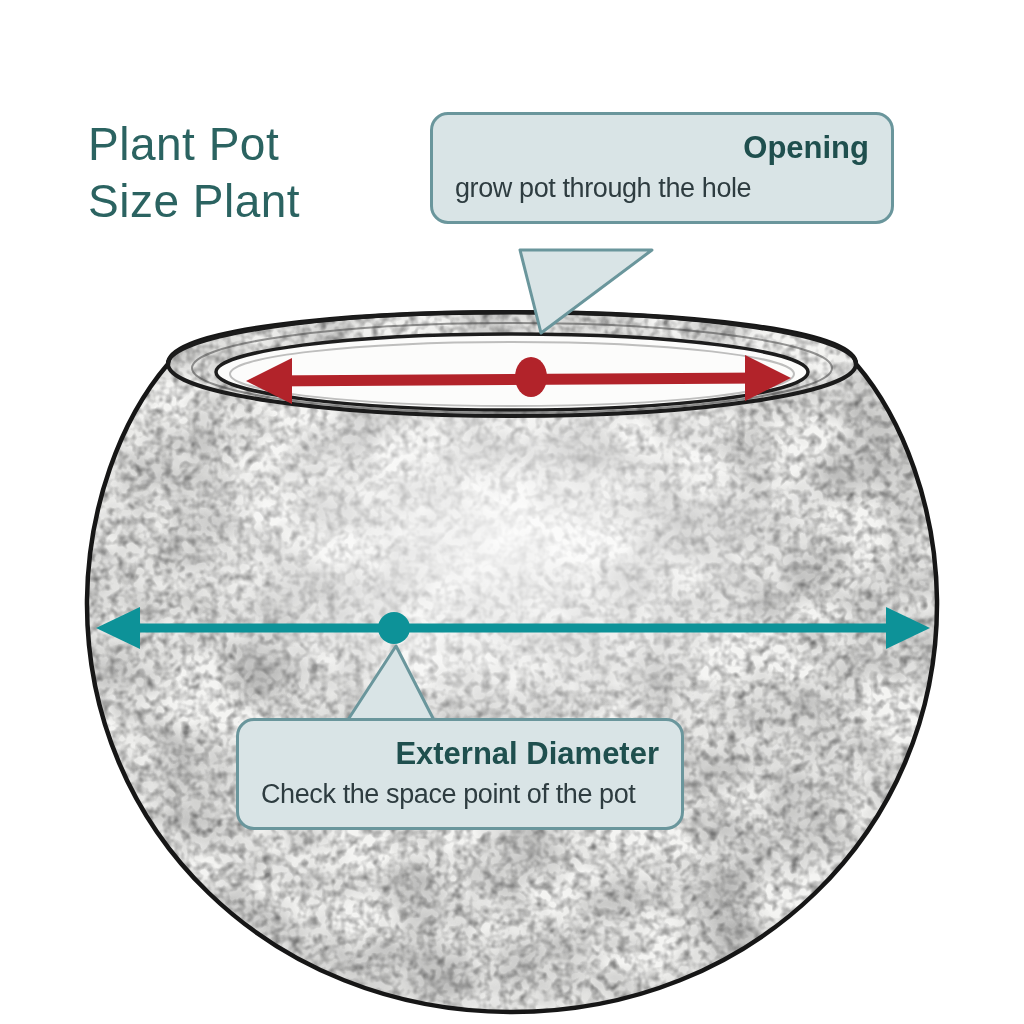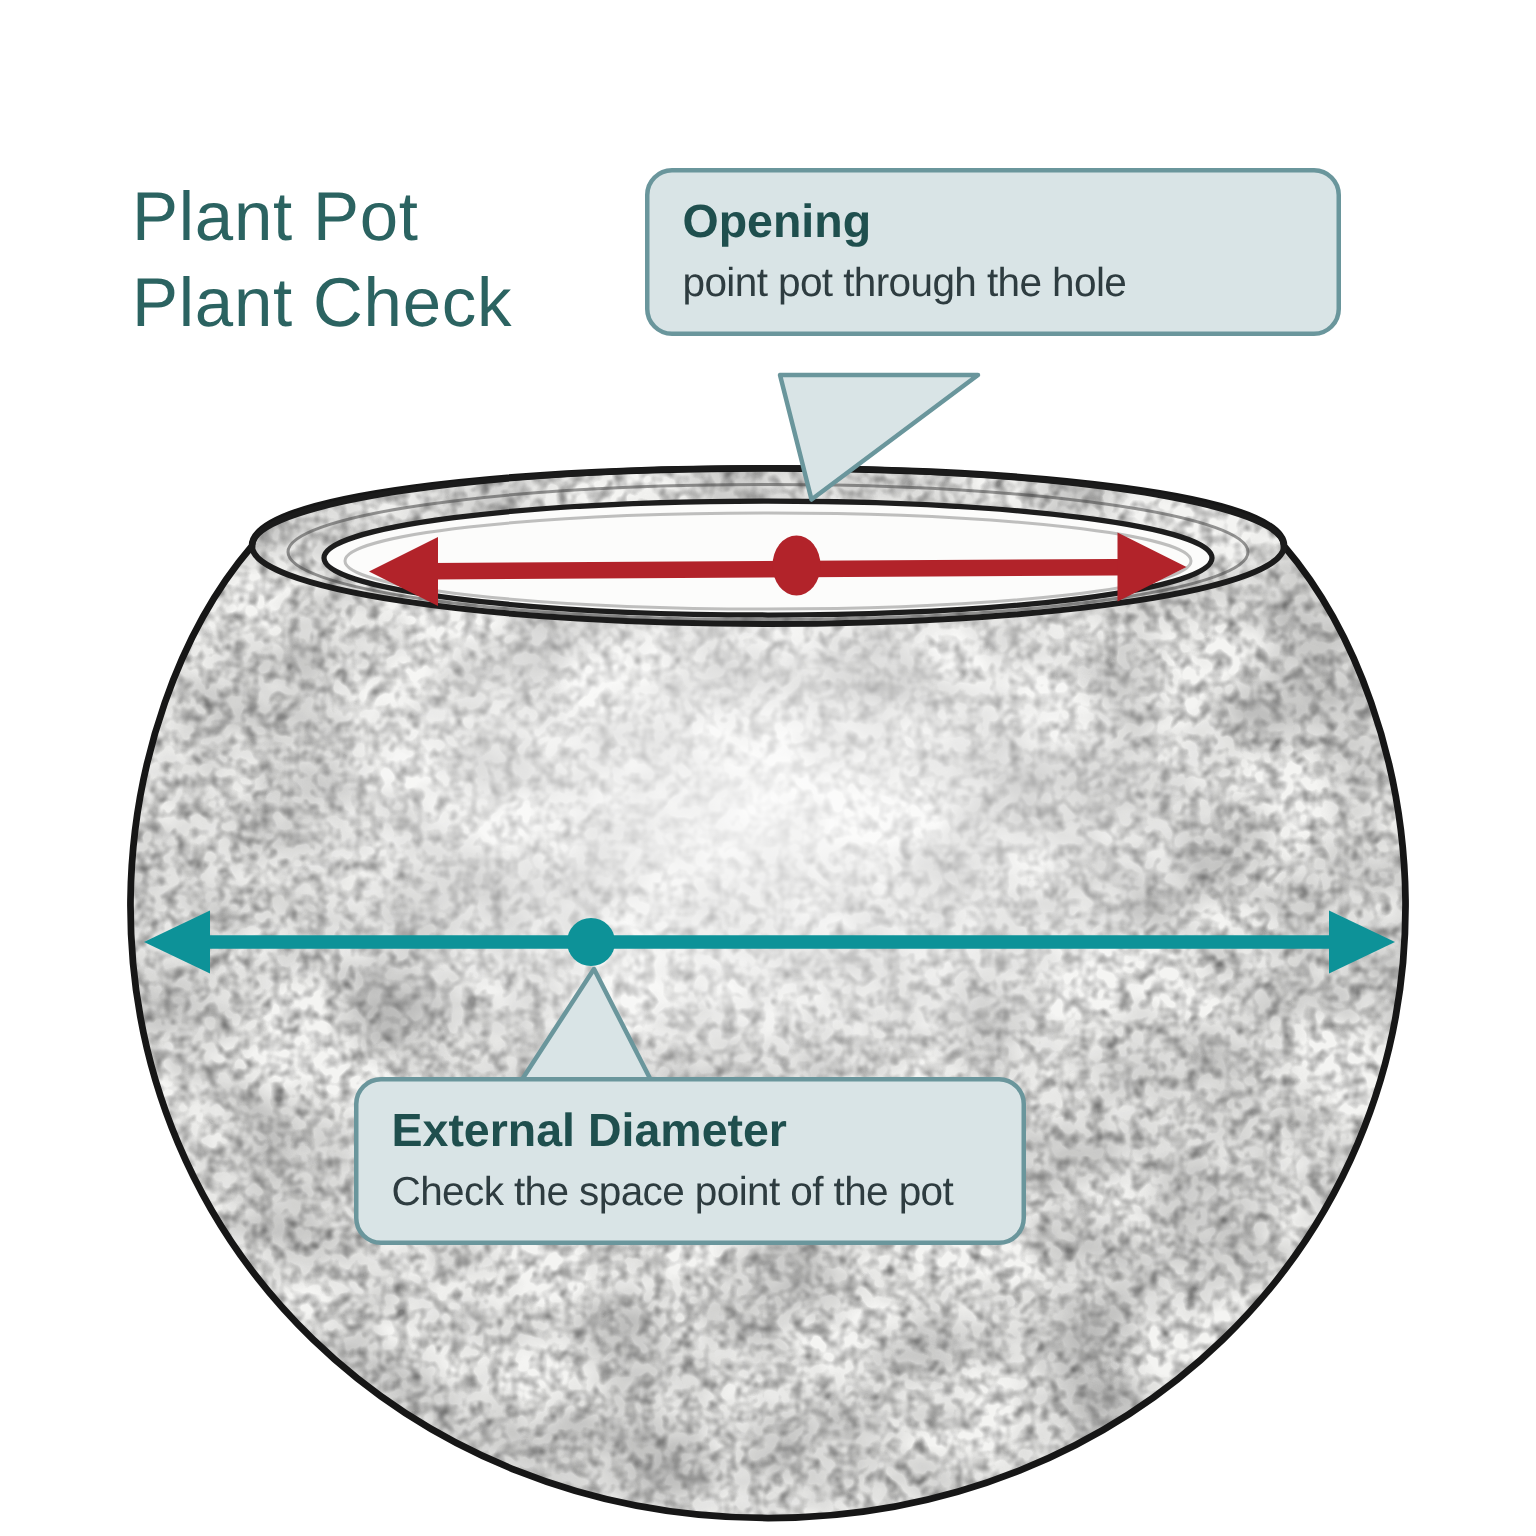--- a/index.html
+++ b/index.html
@@ -14,21 +14,21 @@
     position:absolute;left:88px;top:116px;z-index:4;
     font-size:46px;font-weight:400;color:#2b6361;line-height:1.24;letter-spacing:0.5px;
   }
   .callout{
     position:absolute;z-index:3;box-sizing:border-box;
     background:#d9e4e6;border:3px solid #6a969c;border-radius:18px;
   }
   #opening-callout{left:430px;top:112px;width:464px;padding:14px 22px 16px 22px;}
   #external-callout{left:236px;top:718px;width:448px;padding:14px 22px 16px 22px;}
   .callout-heading{
-    font-weight:700;font-size:31px;color:#1f4f4e;margin:0 0 5px 0;line-height:1.2;
+    font-weight:700;font-size:31px;color:#1f4f4e;margin:0 0 5px 0;line-height:1.2;text-align:right;
   }
   .callout-line{
     font-size:27px;color:#2e3c40;line-height:1.27;letter-spacing:-0.4px;white-space:nowrap;
   }
 </style>
 </head>
 <body>
 
 <div class="canvas">
 
@@ -84,26 +84,26 @@
     </g>
   </svg>
 
   <svg class="layer tails-layer" viewBox="0 0 1024 1024" aria-hidden="true">
     <polygon points="520,250 652,250 541,333" fill="#d9e4e6" stroke="#6a969c" stroke-width="3" stroke-linejoin="round"></polygon>
     <polygon points="340,732 440,732 396,646" fill="#d9e4e6" stroke="#6a969c" stroke-width="3" stroke-linejoin="round"></polygon>
   </svg>
 
   <div class="page-title">
     <div>Plant Pot</div>
-    <div>Plant Check</div>
+    <div>Size Plant</div>
   </div>
 
   <div class="callout" id="opening-callout">
     <div class="callout-heading">Opening</div>
-    <div class="callout-line">point pot through the hole</div>
+    <div class="callout-line">grow pot through the hole</div>
   </div>
 
   <div class="callout" id="external-callout">
     <div class="callout-heading">External Diameter</div>
     <div class="callout-line">Check the space point of the pot</div>
   </div>
 
 </div>
 
 </body></html>

